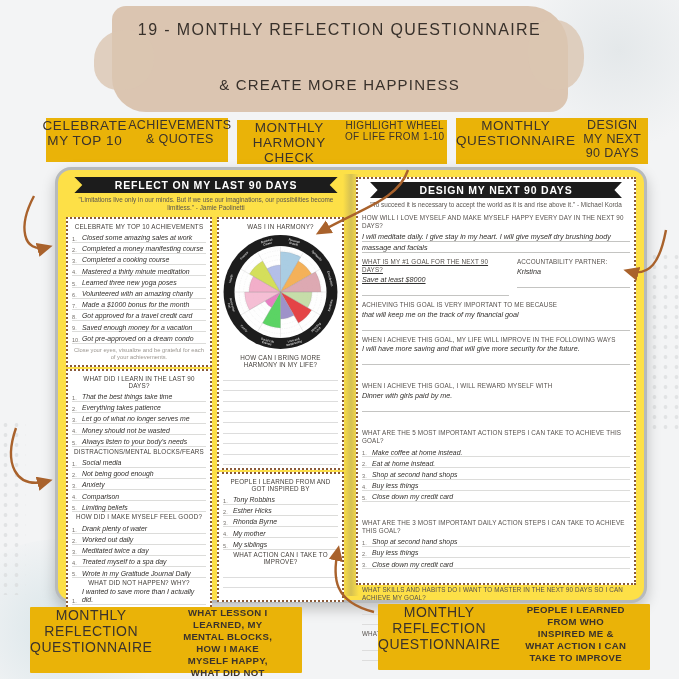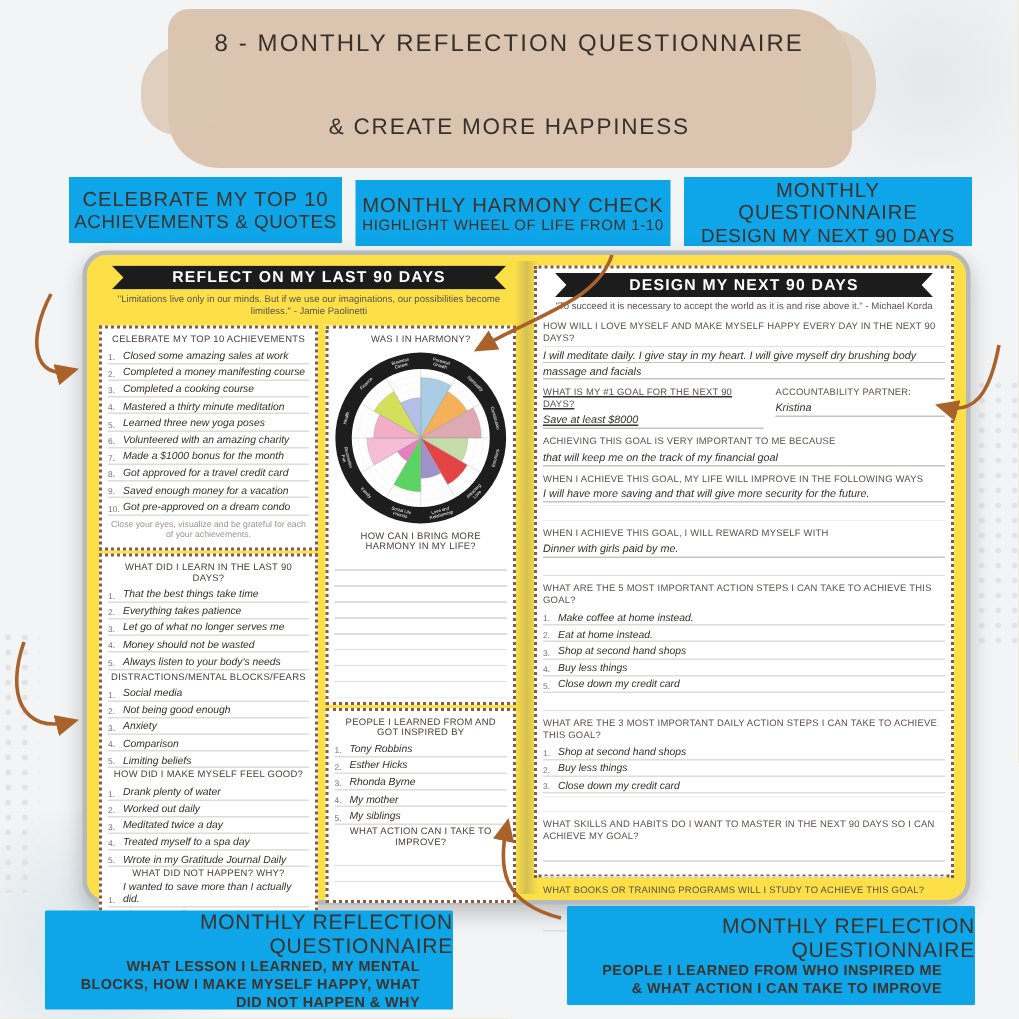--- a/index.html
+++ b/index.html
@@ -19,29 +19,29 @@
          border-radius:14px 40px 18px 34px;}
   .swash::before{content:"";position:absolute;left:-18px;top:24px;width:60px;height:60px;background:#dbc5b1;
          border-radius:50% 40% 50% 40%;opacity:.8;}
   .swash::after{content:"";position:absolute;right:-16px;top:14px;width:56px;height:70px;background:#dbc5b1;
          border-radius:40% 50% 45% 50%;opacity:.8;}
   .hline{position:absolute;width:679px;text-align:center;color:#38312b;}
   .h1{top:21px;font-size:16px;letter-spacing:1.4px;}
   .h2{top:40px;font-size:29px;letter-spacing:1.6px;}
   .h3{top:76px;font-size:15px;letter-spacing:1.2px;}
   
-  .callout{position:absolute;background:#0ea5e9;color:#3b332c;text-align:center;
-           display:flex;flex-direction:column;justify-content:center;gap:1px;}
+  .callout{position:absolute;background:#eab308;color:#3b332c;text-align:center;
+           display:flex;flex-direction:row;justify-content:center;gap:1px;}
   .co1{left:46px;top:118px;width:182px;height:44px;}
   .co2{left:237px;top:120px;width:210px;height:44px;}
   .co3{left:456px;top:118px;width:192px;height:46px;}
   .co-l1{font-size:13.5px;letter-spacing:.6px;}
   .co-l2{font-size:12.5px;letter-spacing:.4px;}
   .co2 .co-l2{font-size:10px;}
-  .cb{border-radius:1px;text-align:right;}
+  .cb{border-radius:1px;}
   .cb1{left:30px;top:607px;width:272px;height:66px;}
   .cb2{left:378px;top:604px;width:272px;height:66px;}
   .cb .co-l1{font-size:14px;letter-spacing:.5px;}
   .cb .co-l2{font-size:9.6px;letter-spacing:.3px;line-height:1.25;padding:0 22px;font-weight:bold;}
   
   .book{position:absolute;left:55px;top:167px;width:586px;height:430px;background:#fde047;
         border:3px solid #b7babc;border-radius:16px;box-shadow:0 6px 14px rgba(0,0,0,.22);}
   .spine{position:absolute;left:50%;top:4px;bottom:4px;width:16px;transform:translateX(-50%);
          background:linear-gradient(to right,rgba(0,0,0,0),rgba(110,110,110,.28),rgba(0,0,0,0));}
   .page{position:absolute;top:7px;height:412px;}
@@ -58,40 +58,40 @@
   .st{font-size:6.3px;color:#45403c;text-align:center;letter-spacing:.2px;margin:1px 0 2px;}
   .hw-list{counter-reset:n;}
   .hw-list .row{counter-increment:n;display:flex;align-items:flex-end;border-bottom:1px solid #dcdcda;
                 min-height:10.2px;}
   .hw-list .row::before{content:counter(n) ".";font-size:5.6px;color:#76716c;flex:0 0 10px;}
   .hw{font-size:6.9px;font-style:italic;color:#33302d;line-height:1.12;}
   .note{font-size:5.8px;color:#9a958f;text-align:center;line-height:1.3;margin-top:3px;}
   .lines{background:repeating-linear-gradient(to bottom,rgba(0,0,0,0) 0 9.6px,#ddd 9.6px 10.6px);}
   .q{font-size:6.3px;color:#56514d;letter-spacing:.15px;line-height:1.25;margin:5px 0 1px;}
   .ans{border-bottom:1px solid #c4c4c2;font-size:7.2px;font-style:italic;color:#33302d;
-       padding-bottom:1px;min-height:9px;}
+       padding-bottom:11px;min-height:9px;}
   .ansml{font-size:7.2px;font-style:italic;color:#33302d;line-height:11px;
          background:repeating-linear-gradient(to bottom,rgba(0,0,0,0) 0 10px,#c4c4c2 10px 11px);}
   .two{display:flex;gap:8px;}
   .two>div{flex:1;}
   .wheelwrap{display:flex;justify-content:center;margin:1px 0 2px;}
   svg.wheel{width:120px;height:120px;}
   .arrows{position:absolute;left:0;top:0;width:679px;height:679px;pointer-events:none;}
 </style>
 </head>
 <body>
 
 <div class="stage">
   <div class="bg-tr"></div>
   <div class="bg-bl"></div>
   <div class="hexes hex-r"></div>
   <div class="hexes hex-l"></div>
 
   <div class="swash"></div>
-  <div class="hline h1">8 - MONTHLY REFLECTION QUESTIONNAIRE</div>
+  <div class="hline h1">19 - MONTHLY REFLECTION QUESTIONNAIRE</div>
   <div class="hline h3">&amp; CREATE MORE HAPPINESS</div>
 
   <div class="callout co1">
     <div class="co-l1">CELEBRATE MY TOP 10</div>
     <div class="co-l2">ACHIEVEMENTS &amp; QUOTES</div>
   </div>
   <div class="callout co2">
     <div class="co-l1">MONTHLY HARMONY CHECK</div>
     <div class="co-l2">HIGHLIGHT WHEEL OF LIFE FROM 1-10</div>
   </div>

